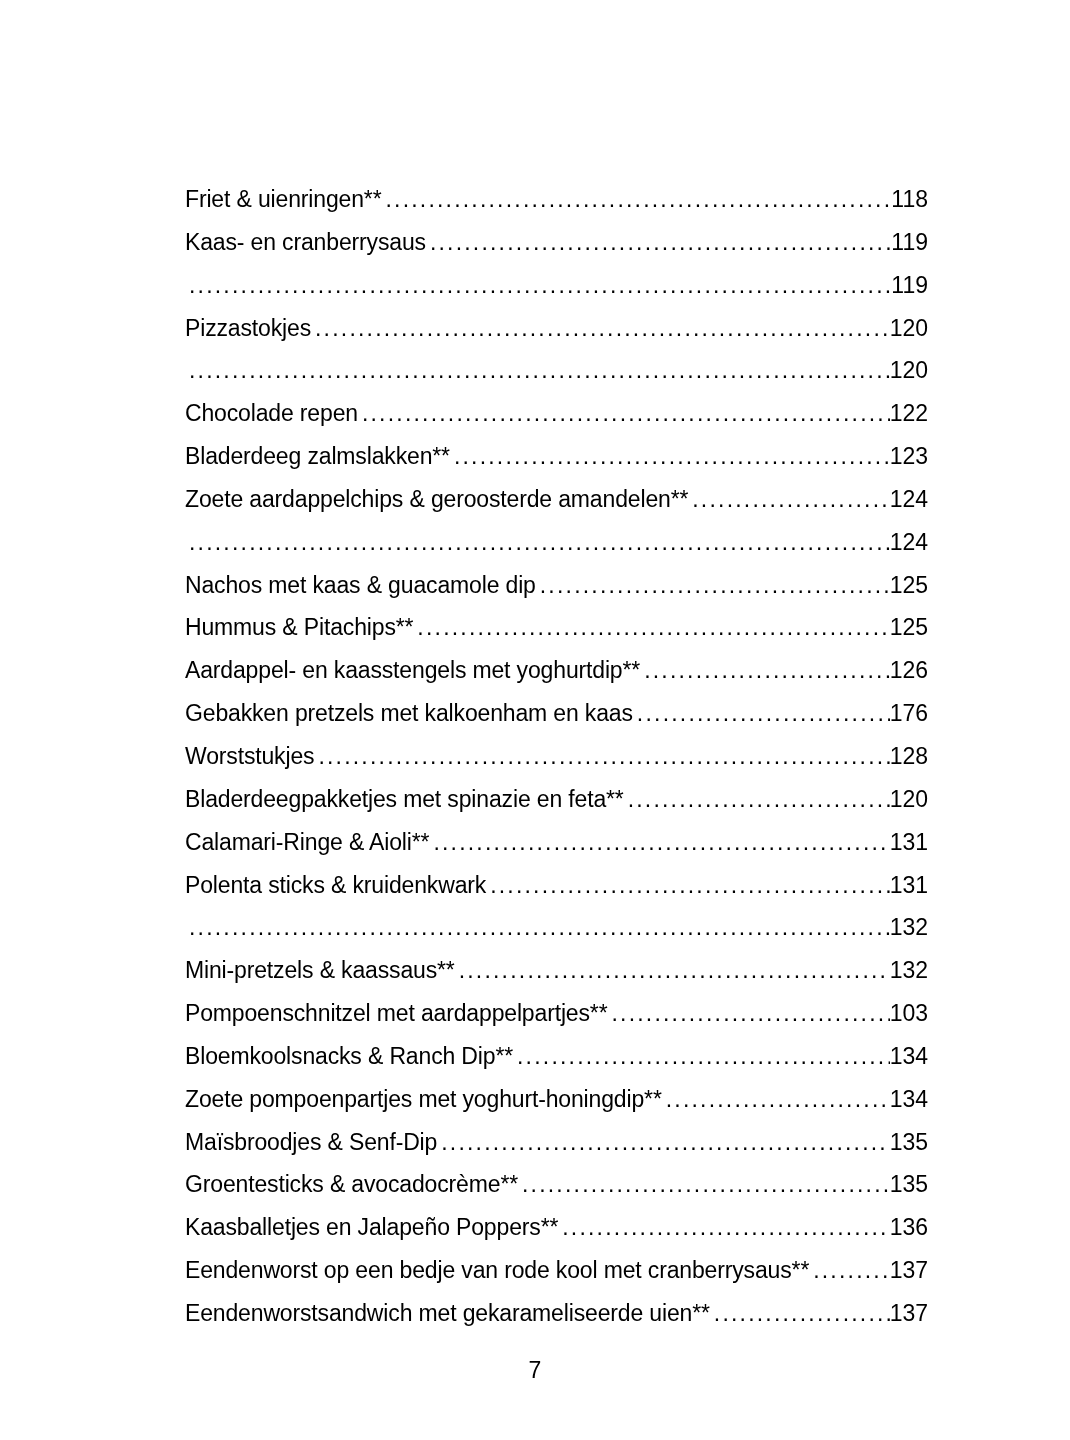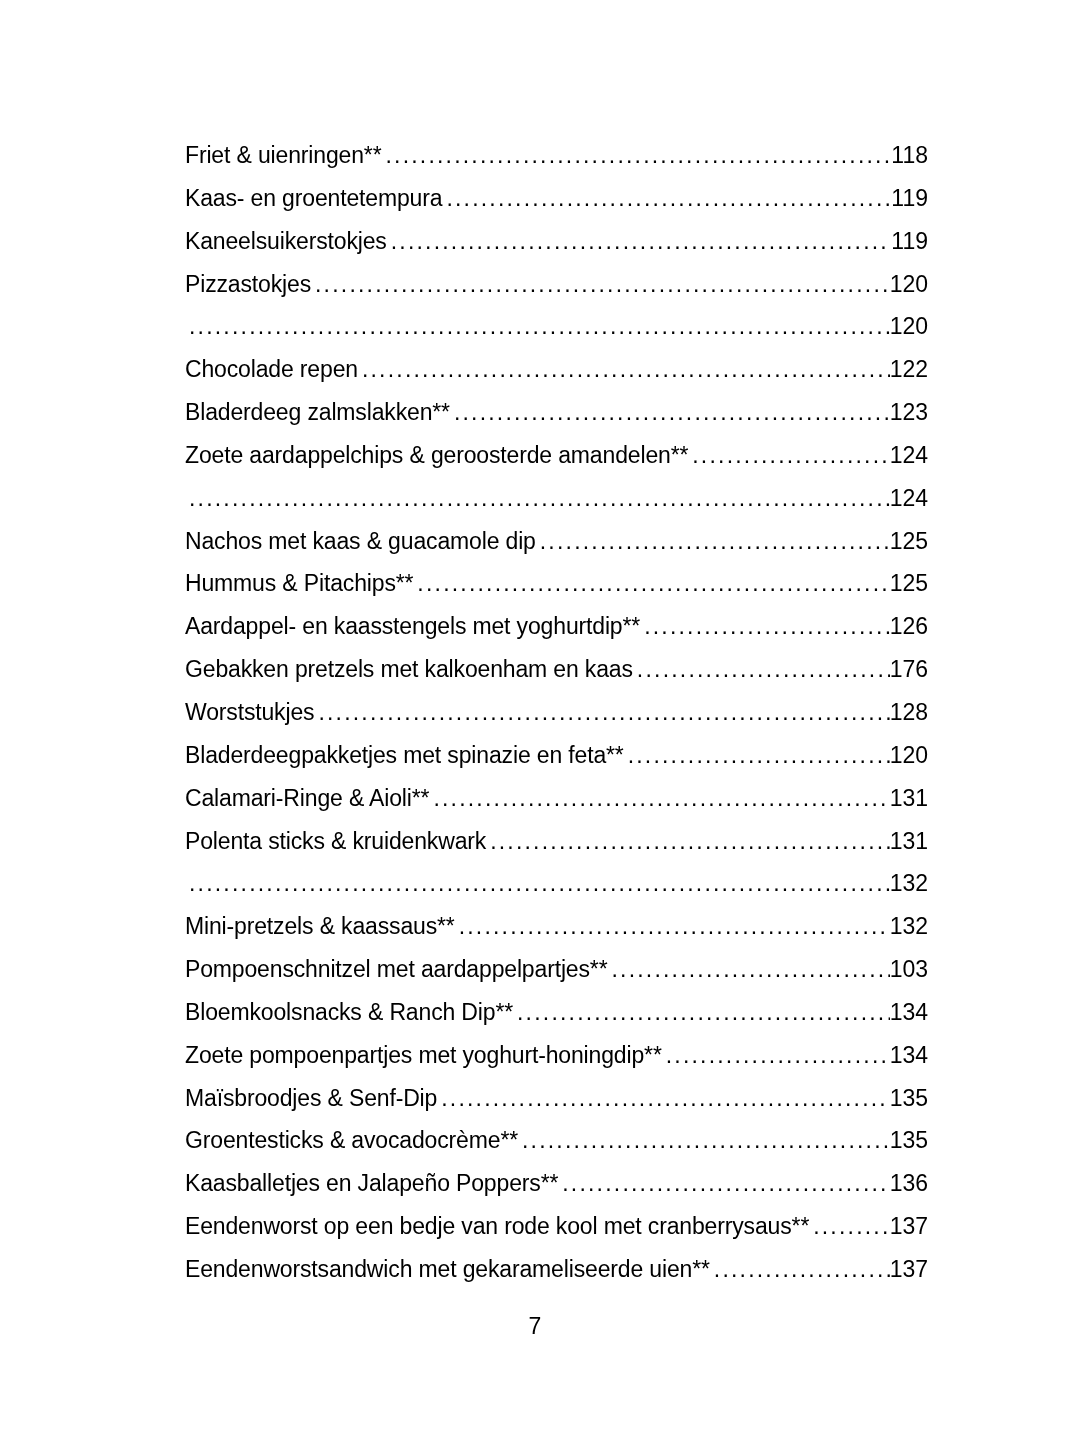--- a/index.html
+++ b/index.html
@@ -12,20 +12,21 @@
     background: #ffffff;
     font-family: "Liberation Sans", sans-serif;
     color: #000000;
     position: relative;
     overflow: hidden;
   }
   .page {
     position: absolute;
     inset: 0;
     background: #ffffff;
+    margin-top: 44px;
   }
   .toc {
     position: absolute;
     left: 185px;
     top: 134px;
     width: 743px;
   }
   .toc-row {
     display: flex;
     align-items: baseline;
@@ -67,27 +68,26 @@
 <div class="page">
 
   <div class="toc">
   <div class="toc-row">
     <span class="toc-title">Friet &amp; uienringen**</span>
     <span class="toc-dots"></span>
     <span class="toc-page">118</span>
   </div>
 
   <div class="toc-row">
-    <span class="toc-title">Kaas- en groentetempura</span>
+    <span class="toc-title">Kaas- en cranberrysaus</span>
     <span class="toc-dots"></span>
     <span class="toc-page">119</span>
   </div>
 
   <div class="toc-row">
-    <span class="toc-title">Kaneelsuikerstokjes</span>
     <span class="toc-dots"></span>
     <span class="toc-page">119</span>
   </div>
 
   <div class="toc-row">
     <span class="toc-title">Pizzastokjes</span>
     <span class="toc-dots"></span>
     <span class="toc-page">120</span>
   </div>
 

